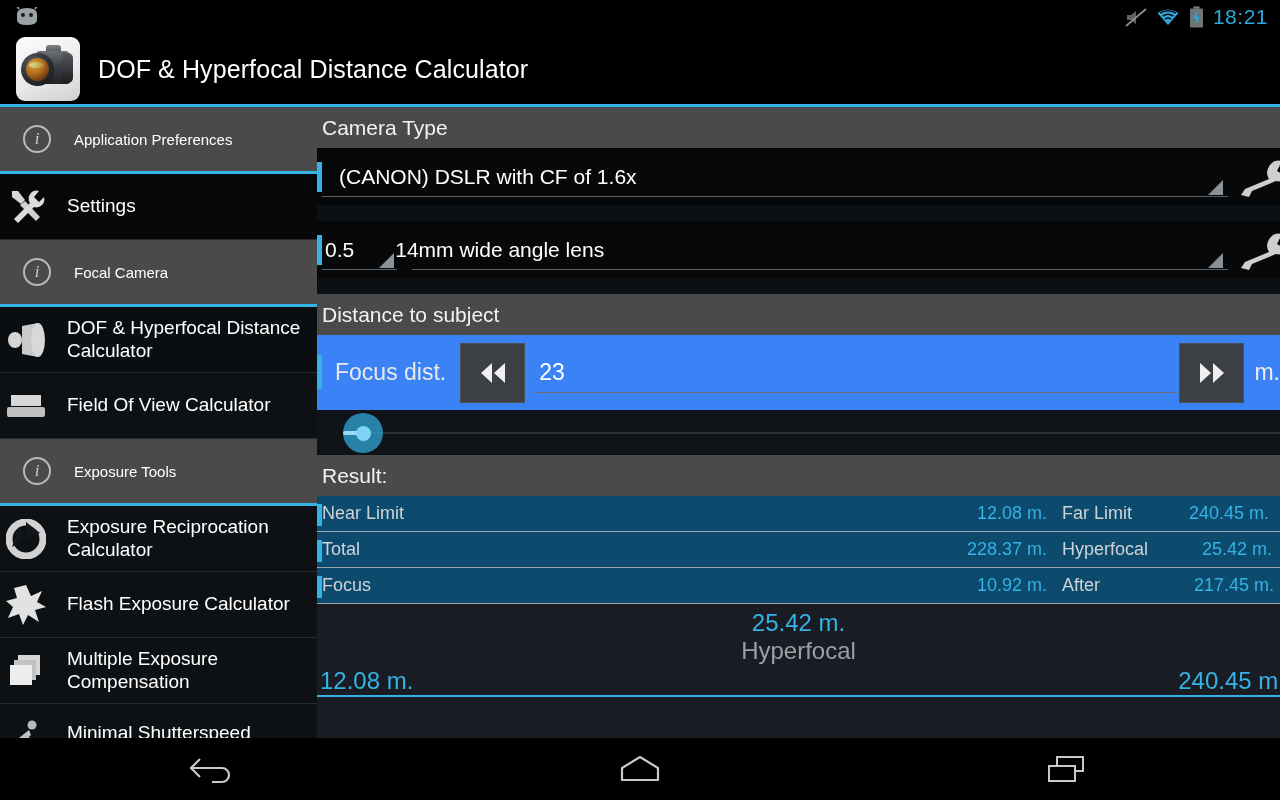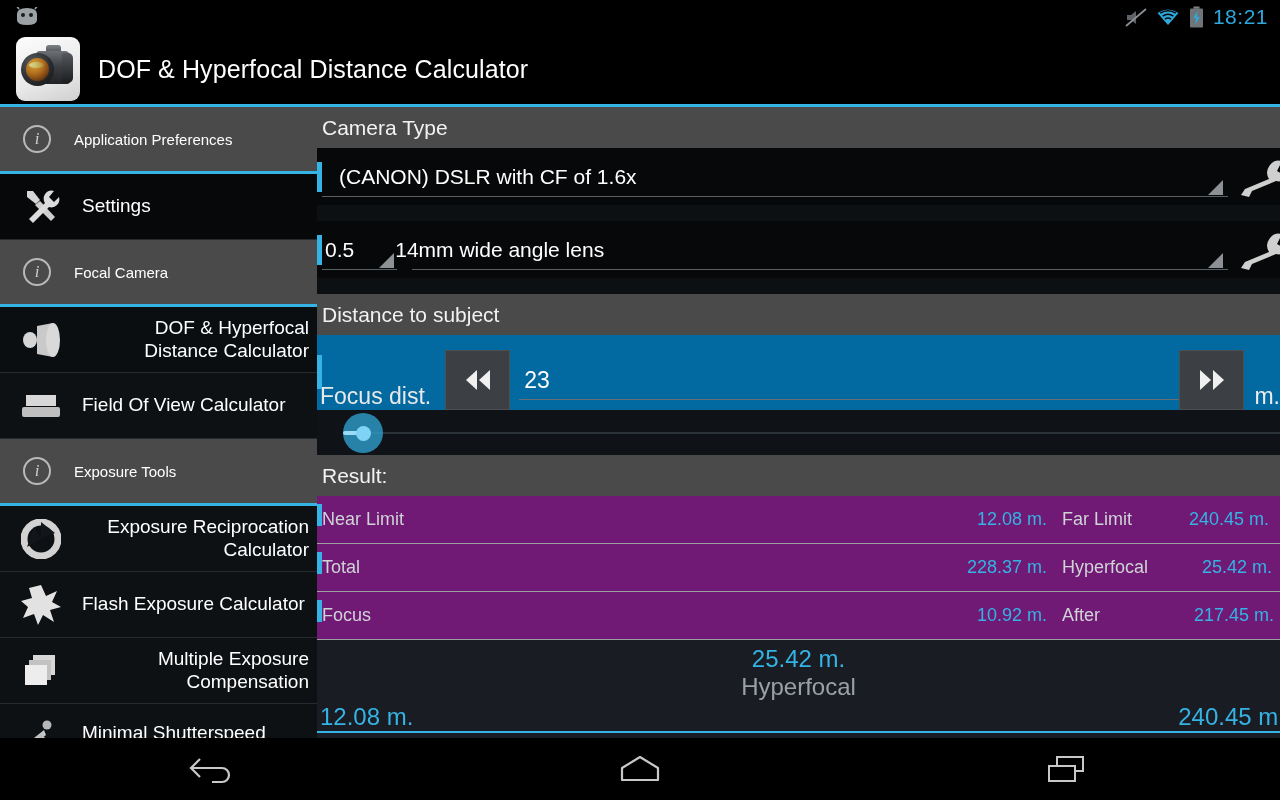--- a/index.html
+++ b/index.html
@@ -68,21 +68,21 @@
     position:absolute; top:0; left:0; width:317px; height:631px;
     background:#0d1114; overflow:hidden;
   }
   .nav-section {
     background:#4a4a4a; border-bottom:3px solid #34b3e4;
     display:flex; align-items:center; height:67px; padding-left:14px;
   }
   .nav-section .lbl { color:#fff; font-size:15px; margin-left:14px; }
   .nav-item {
     background:#0d1114; border-bottom:1px solid #262b30;
-    display:flex; align-items:center; min-height:66px; padding-left:18px; padding-right:8px;text-align:right;
+    display:flex; align-items:center; min-height:66px; padding-left:3px; padding-right:8px;
   }
   .nav-item.dark { background:#06080a; }
   .nav-item .lbl { color:#fff; font-size:19px; margin-left:18px; line-height:1.18; }
   .ico-box { width:46px; display:flex; align-items:center; justify-content:center; flex:0 0 46px; }
 
   .info-circle {
     width:28px;height:28px;border-radius:50%;border:2px solid #b9b9b9;
     color:#ccc;font-size:17px;font-style:italic;font-family:"Liberation Serif",serif;
     display:flex;align-items:center;justify-content:center;
   }
@@ -100,41 +100,41 @@
     background:#070809; height:57px; display:flex; align-items:center;
     position:relative; padding-left:5px;
   }
   .dd-text { color:#fff; font-size:21px; }
   .dd-underline { position:absolute; bottom:8px; height:1px; background:#5a5f63; }
   .tri { width:0;height:0;border-left:15px solid transparent;border-bottom:15px solid #8d9094; }
   .wrench { position:absolute; top:11px; }
 
   .gap-row { background:#0c1013; height:16px; }
 
-  .focus-row { background:#0369a1; height:75px; display:flex; align-items:flex-end; position:relative; padding-left:3px; }
+  .focus-row { background:#3b82f6; height:75px; display:flex; align-items:center; position:relative; padding-left:18px; }
   .focus-lbl { color:#e9e9e9; font-size:23px; }
   .nudge-btn {
     width:65px;height:60px;background:#3c4044;border:1px solid #4c5054;
     display:flex;align-items:center;justify-content:center;
   }
   .focus-input {
     flex:1; height:60px; position:relative; display:flex; align-items:center;
   }
   .focus-input .val { color:#fff; font-size:23px; padding-left:14px; }
   .focus-input .ul { position:absolute; left:9px; right:0; bottom:10px; height:1px; background:#6a6f74; }
   .unit { color:#ededed; font-size:23px; margin-left:10px; }
 
   .slider-row { background:#0f1317; height:45px; position:relative; }
   .slider-track { position:absolute; left:43px; right:0; top:22px; height:2px; background:#2c3338; }
   .slider-halo { position:absolute; left:26px; top:3px; width:40px; height:40px; border-radius:50%; background:#2e9bc8; opacity:.82; }
   .slider-knob { position:absolute; left:39px; top:16px; width:15px; height:15px; border-radius:50%; background:#7fd4f5; }
   .slider-stub { position:absolute; left:26px; top:21px; width:20px; height:4px; background:#9adcf7; border-radius:2px; }
 
   .res-row {
-    background:#701a75; height:48px; border-bottom:1px solid #9aa0a6;
+    background:#0c4a6e; height:36px; border-bottom:1px solid #9aa0a6;
     display:flex; align-items:center; position:relative; padding-left:5px; font-size:18px;
   }
   .res-row .k { color:#cfd3d6; }
   .res-row .v { color:#34b3e4; position:absolute; text-align:right; }
   .res-row .k2 { color:#cfd3d6; position:absolute; }
   .res-row .v2 { color:#34b3e4; position:absolute; }
 
   .viz { position:relative; background:#191d23; height:145px; }
   .viz-hyper-val { position:absolute; top:5px; width:100%; text-align:center; color:#34b3e4; font-size:24px; }
   .viz-hyper-lbl { position:absolute; top:33px; width:100%; text-align:center; color:#9aa0a6; font-size:24px; }

